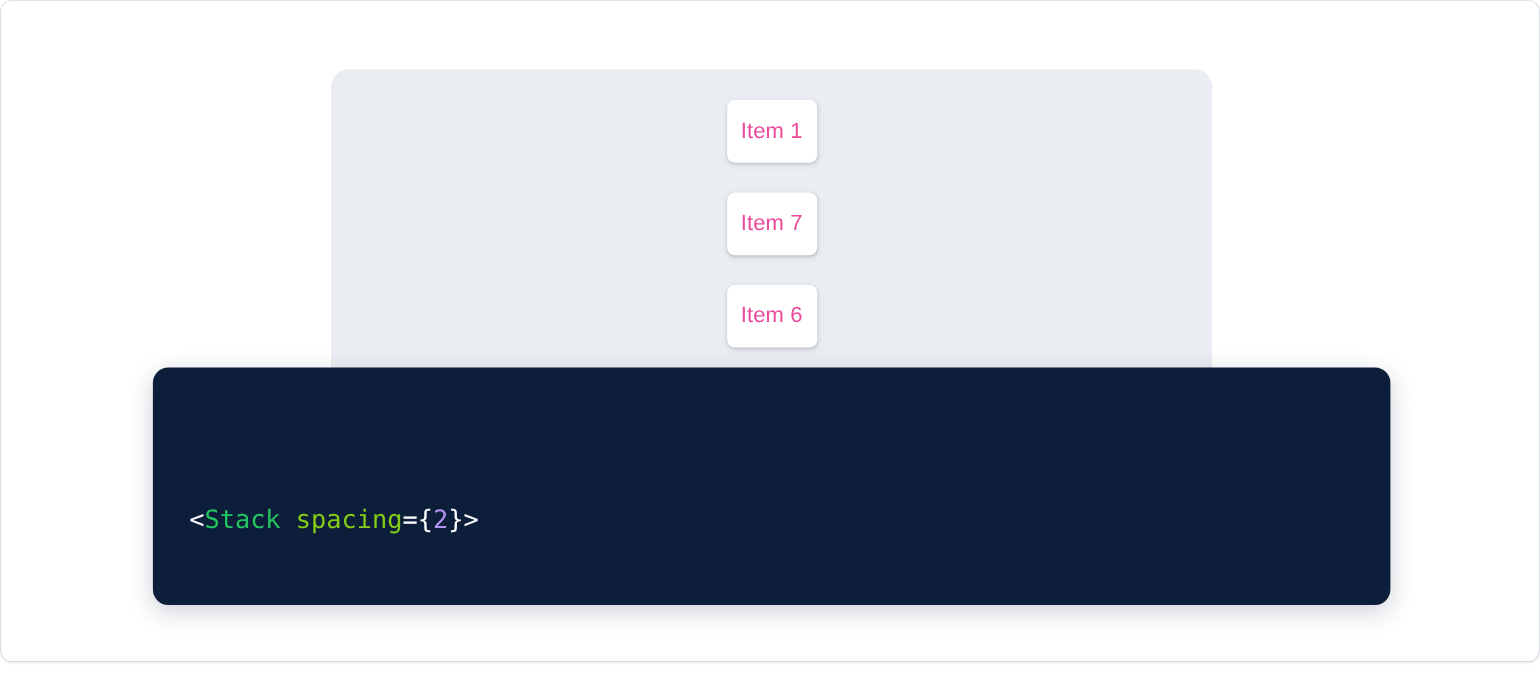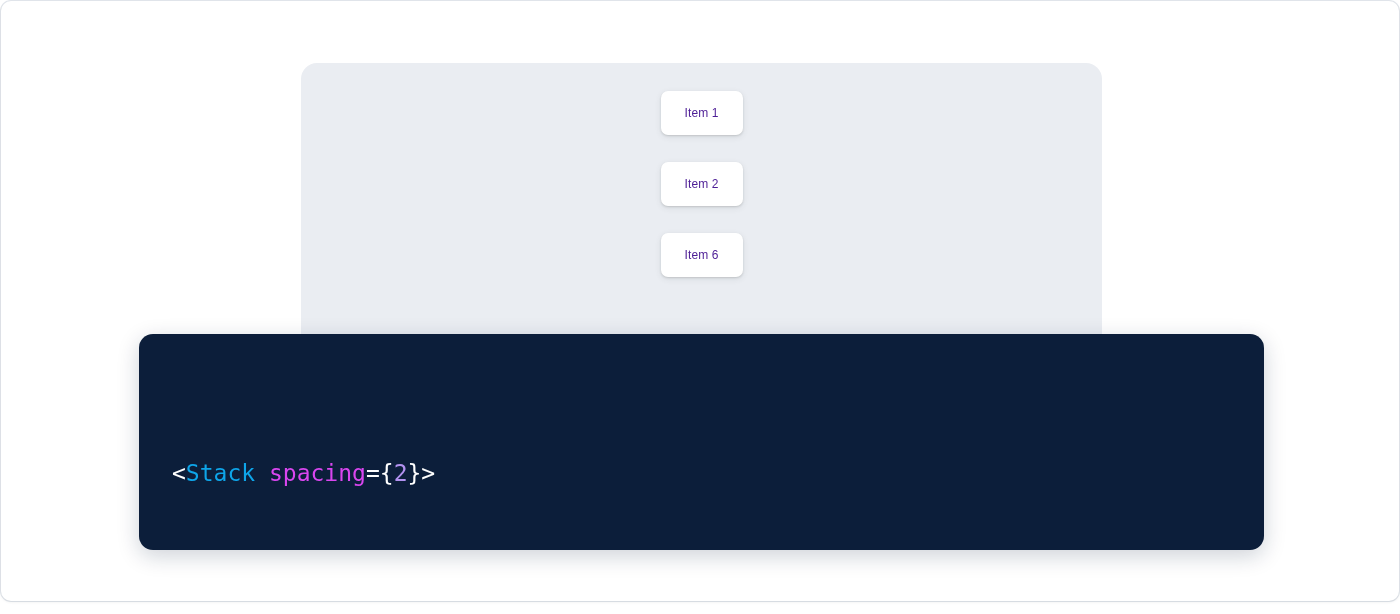--- a/index.html
+++ b/index.html
@@ -44,28 +44,28 @@
     top: 28px;
     width: 801px;
     display: flex;
     flex-direction: column;
     align-items: center;
     gap: 27px;
   }
 
   .item-card {
     width: 82px;
-    height: 44px;
+    height: 57px;
     background: #ffffff;
     border-radius: 7px;
     display: flex;
     align-items: center;
     justify-content: center;
-    font-size: 12px;
-    color: #4c1d95;
+    font-size: 20px;
+    color: #ec4899;
     letter-spacing: 0.1px;
     box-shadow: 0 1px 2px rgba(60,64,67,0.18),
                 0 2px 6px rgba(60,64,67,0.10);
   }
 
   
   #code-block {
     position: absolute;
     left: 138px;
     top: 333px;
@@ -84,39 +84,39 @@
     line-height: 33.5px;
     padding-left: 33px;
     white-space: pre;
     color: #ffffff;
   }
 
   .code-line { display: block; }
 
   
   .tok-punct  { color: #ffffff; }
-  .tok-tag    { color: #0ea5e9; }
-  .tok-attr   { color: #d946ef; }
+  .tok-tag    { color: #22c55e; }
+  .tok-attr   { color: #84cc16; }
   .tok-num    { color: #b392f0; }
   .tok-text   { color: #ffffff; }
   .tok-brace  { color: #ffffff; }
 </style>
 </head>
 <body>
 
 <div id="page-frame">
 
   <div id="preview-panel">
     <div id="stack-container">
 
     <div class="item-card">
           <span>Item 1</span>
         </div>
         <div class="item-card">
-          <span>Item 2</span>
+          <span>Item 7</span>
         </div>
         <div class="item-card">
           <span>Item 6</span>
         </div>
       </div>
   </div>
 
   <div id="code-block">
     <div id="code-content">
       

